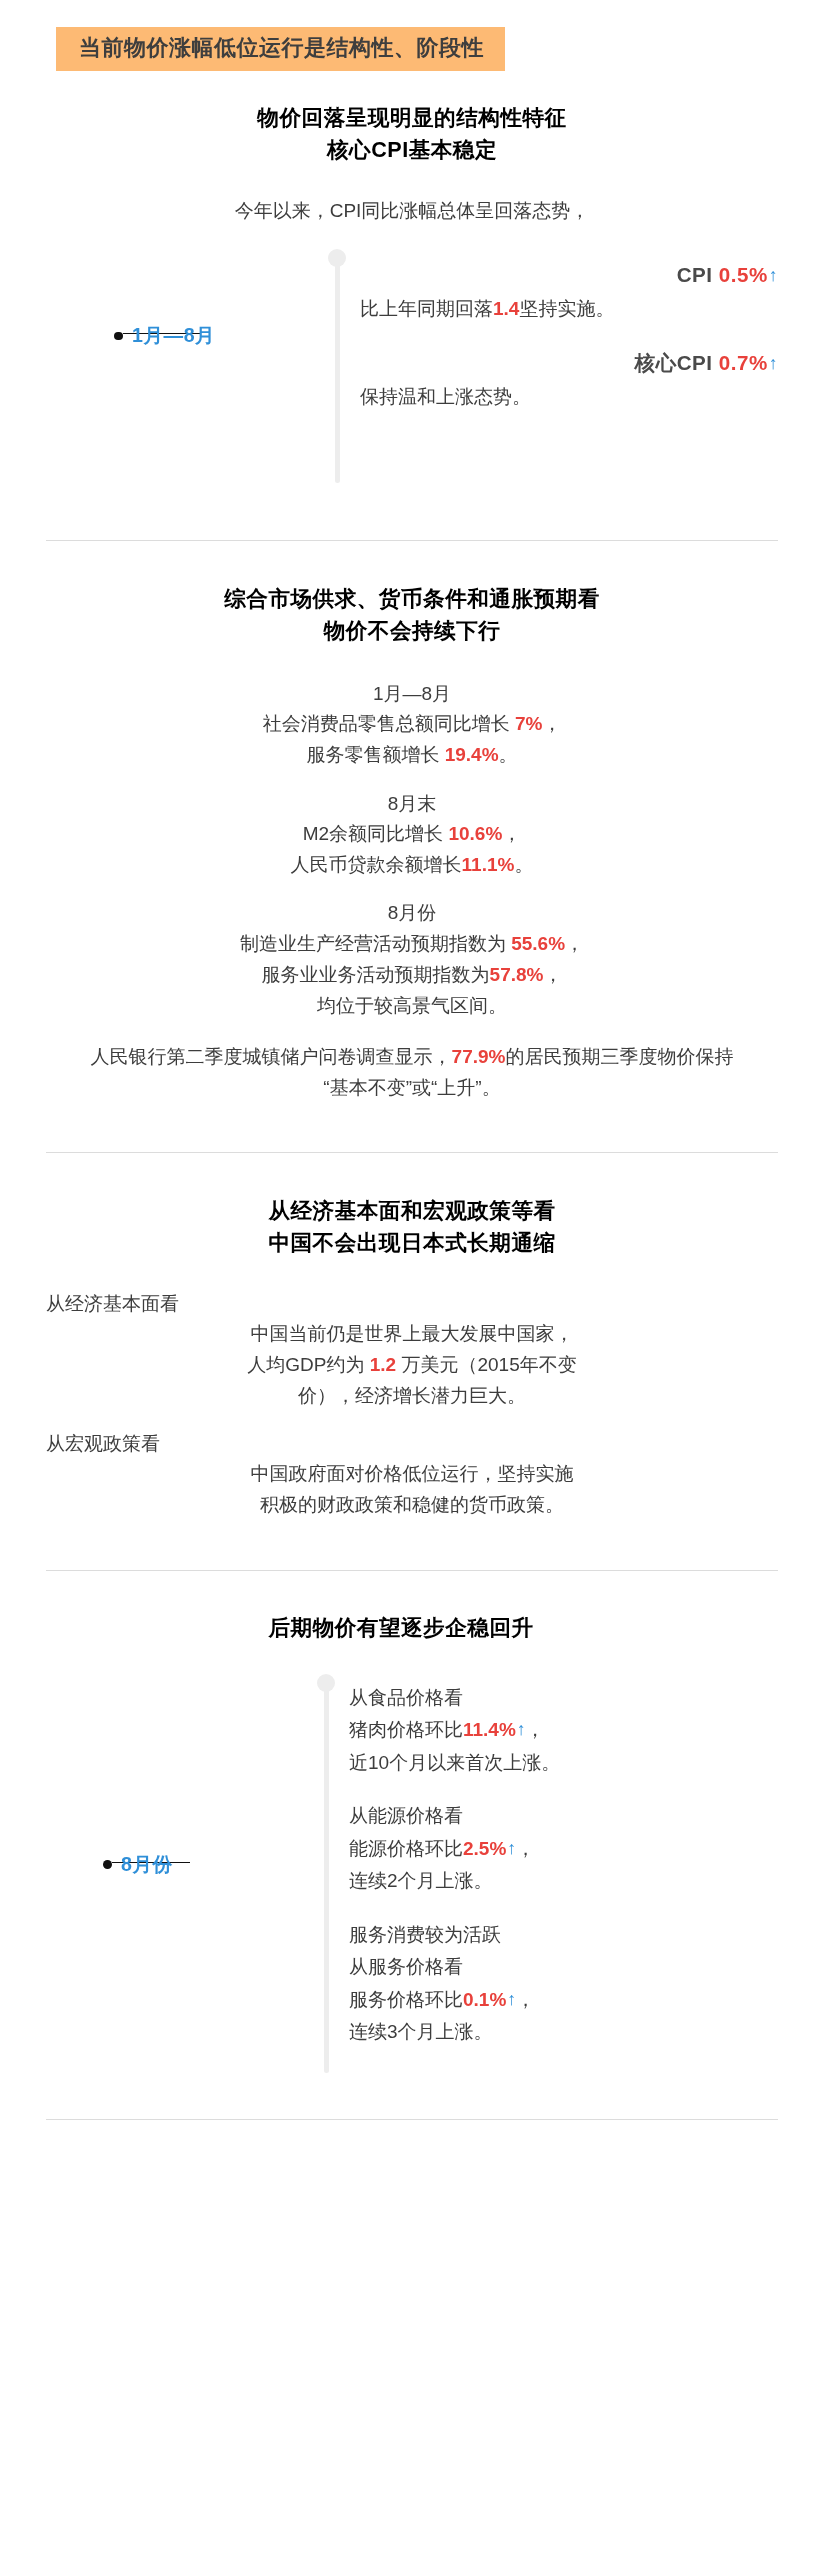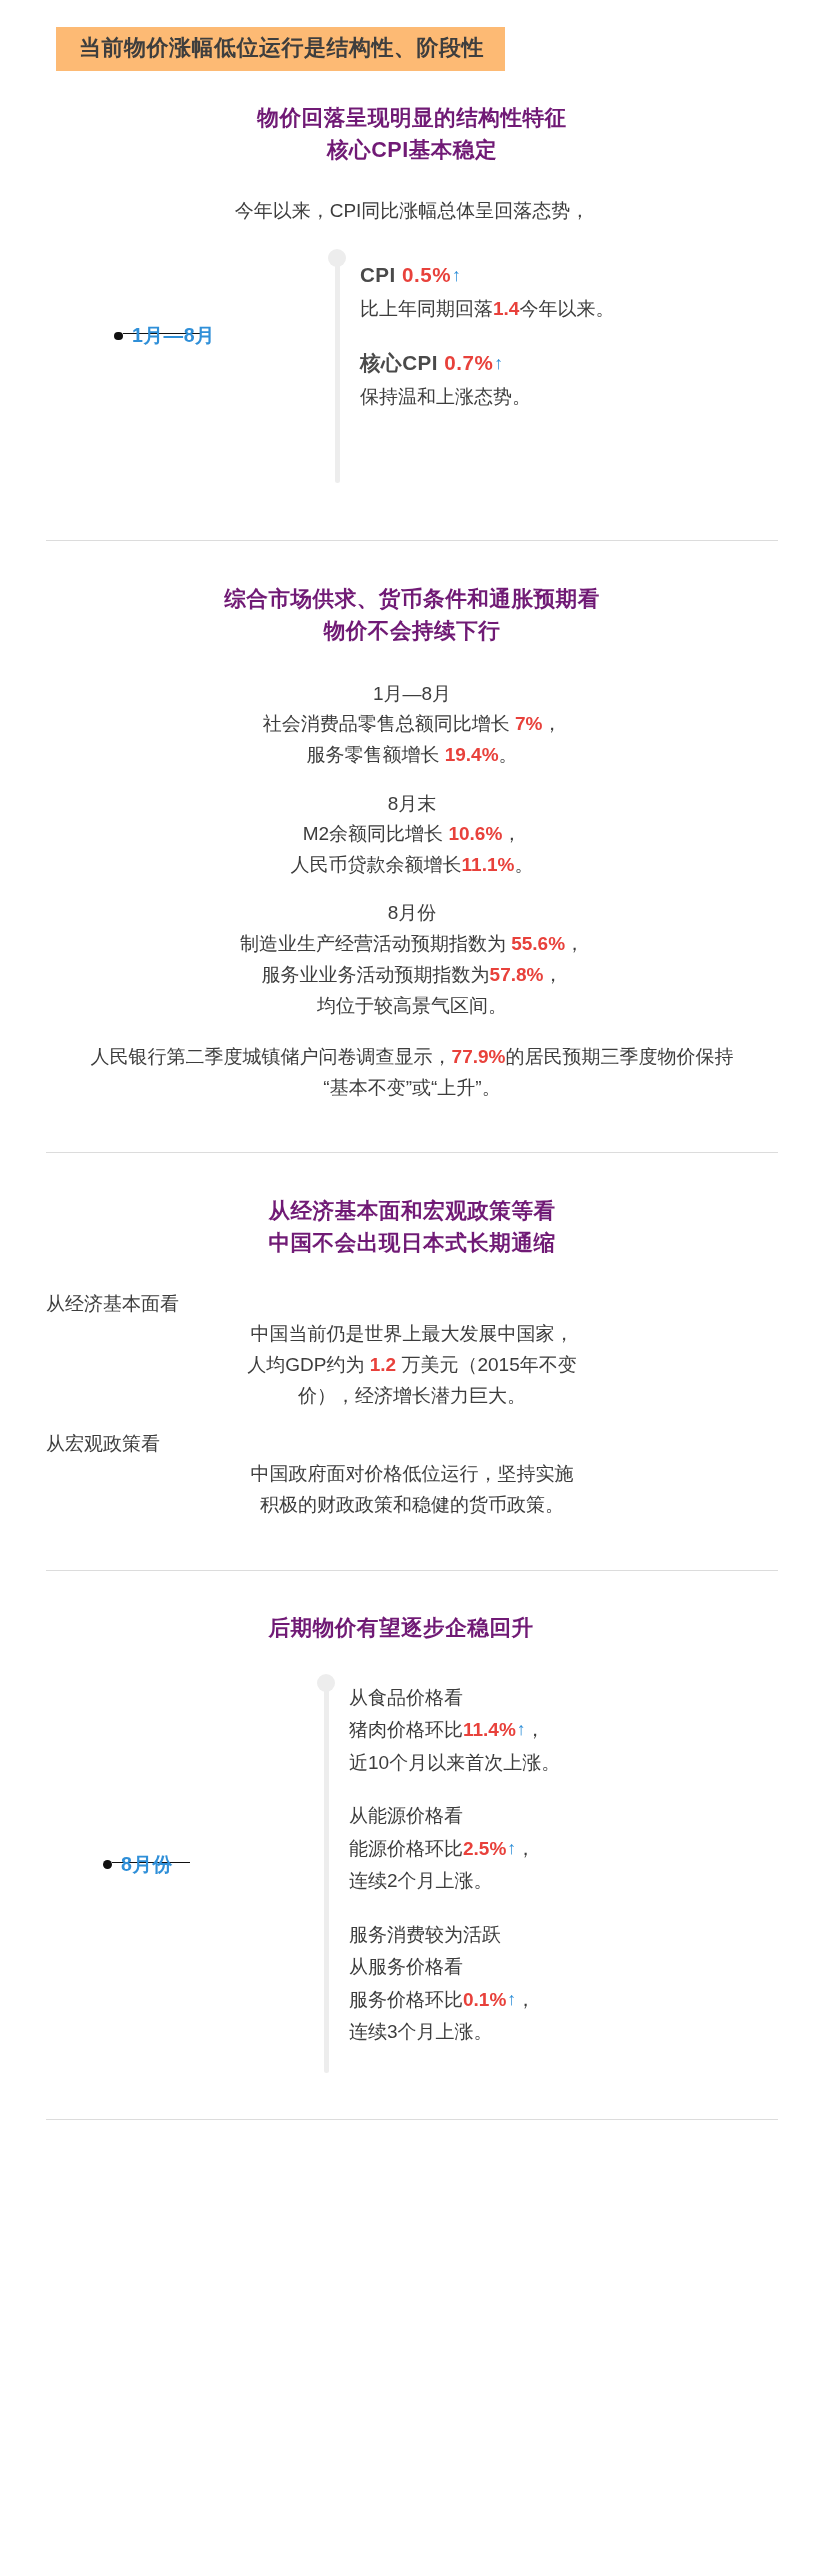--- a/index.html
+++ b/index.html
@@ -40,21 +40,21 @@
     line-height: 1.2;
     white-space: nowrap;
   }
 
   
   .section {
     padding: 0 46px;
     box-sizing: border-box;
   }
   .sec-title {
-    color: #701a75;
+    color: #000000;
     font-size: 21.6px;
     font-weight: bold;
     text-align: center;
     line-height: 1.5;
     letter-spacing: 0.5px;
   }
   .sec-title .line { display: block; }
 
   .divider {
     height: 0.5px;
@@ -136,20 +136,21 @@
   .tl-content .row {
     font-size: 19px;
     line-height: 1.6;
     margin-bottom: 2.1px;
   }
   .tl-content .big {
     font-size: 20.6px;
     font-weight: bold;
     color: #4a4a4a;
     letter-spacing: 0.5px;
+    text-align: right;
   }
   .tl-content .big .num-red { font-size: 20.6px; }
   .tl-group { margin-bottom: 23px; }
   .tl-group:last-child { margin-bottom: 0; }
 
   .para { margin: 0 0 17.5px 0; }
   .para:last-child { margin-bottom: 0; }
   .sub-head {
     font-size: 19px;
     line-height: 1.6;
@@ -183,21 +184,21 @@
       </div>
 
       <div class="tl-content">
 
         <div class="tl-group">
           <div class="row big">
             <span>CPI</span>
             <span class="num-red">0.5%</span><span class="arrow-up">↑</span>
           </div>
           <div class="row">
-            <span>比上年同期回落</span><span class="num-red">1.4</span><span>今年以来。</span>
+            <span>比上年同期回落</span><span class="num-red">1.4</span><span>坚持实施。</span>
           </div>
         </div>
 
         <div class="tl-group">
           <div class="row big">
             <span>核心CPI</span>
             <span class="num-red">0.7%</span><span class="arrow-up">↑</span>
           </div>
           <div class="row">保持温和上涨态势。</div>
         </div>

